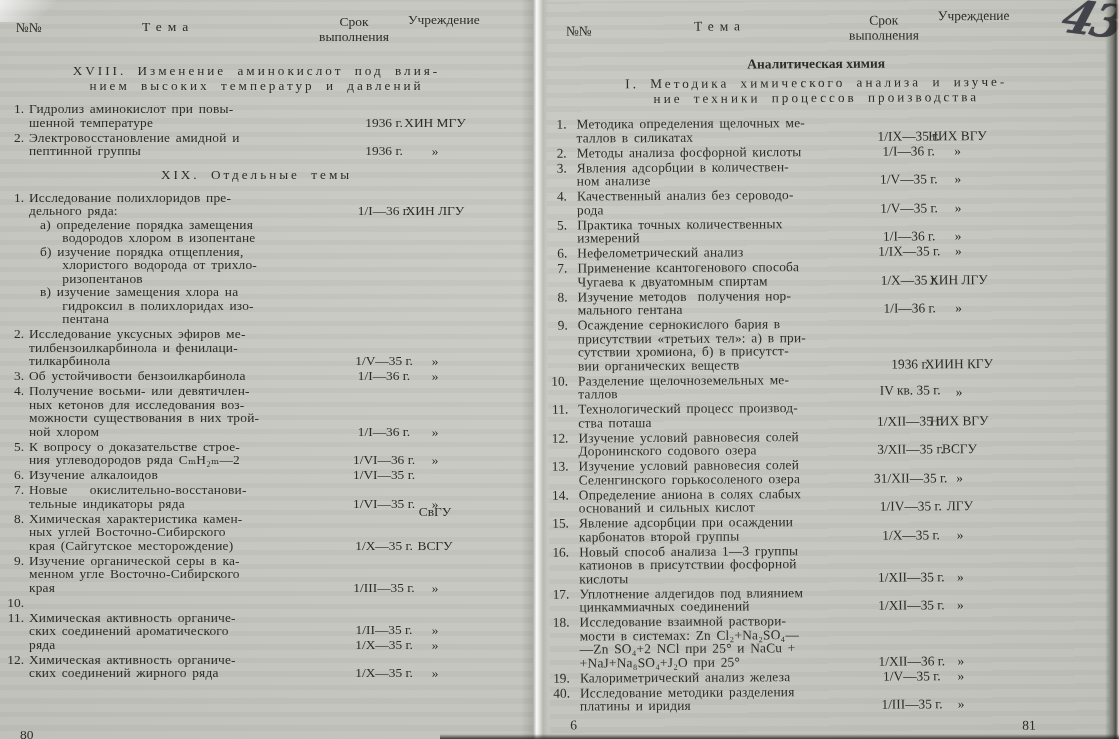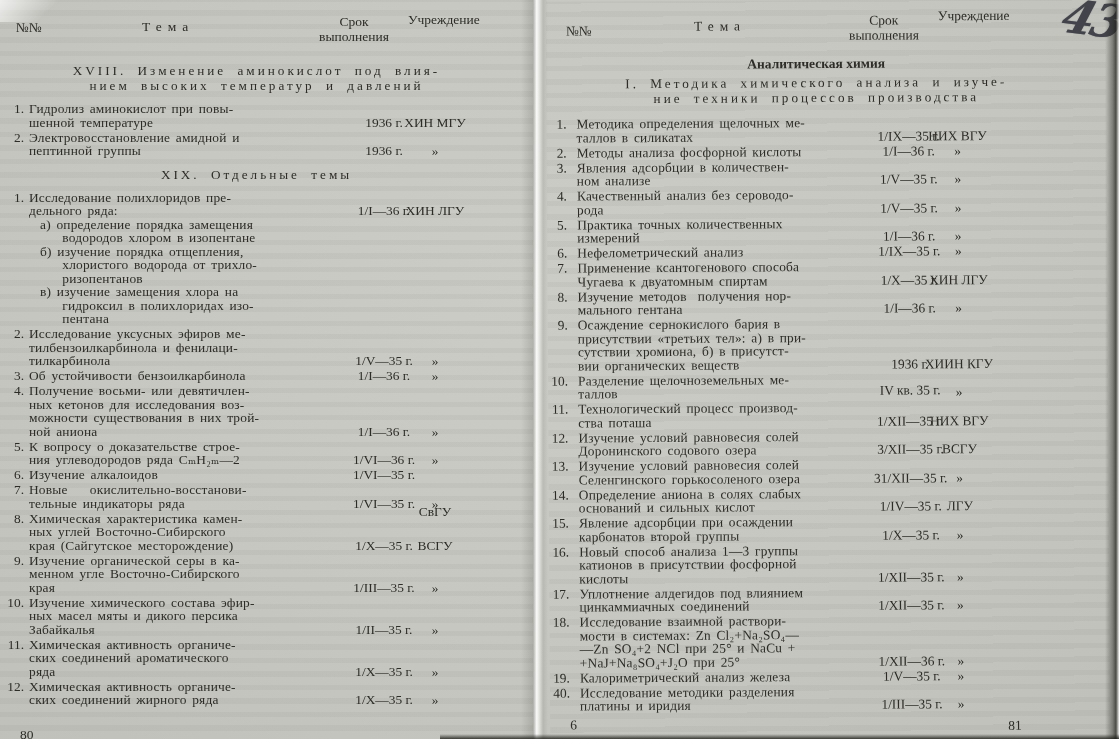--- a/index.html
+++ b/index.html
@@ -55,21 +55,21 @@
   .org{left:393px;width:84px;}
   .page-right .num{width:20px;}
   .page-right .lines{margin-left:10px;}
   .page-right .dl{left:286px;width:98px;}
   .page-right .org{left:364px;width:94px;}
 
   
   .page-number{position:absolute;font-size:13.5px;}
   .pn-80{left:20px;top:727px;}
   .pn-6{left:20px;top:716px;}
-  .pn-81{left:458px;top:719px;}
+  .pn-81{left:472px;top:719px;}
 
   
   .hand-mark{
     position:absolute;left:1062px;top:-8px;width:56px;height:62px;
     font-family:"DejaVu Serif",serif;font-style:italic;font-size:46px;font-weight:bold;
     color:#43444b;transform:rotate(7deg) skewX(-10deg);letter-spacing:-3px;
     text-shadow:0 0 1px rgba(67,68,75,0.6);
   }
 </style>
 </head>
@@ -150,21 +150,21 @@
               </div>
               <div class="dl" style="top: 0px;">1/I—36 г.</div>
               <div class="org" style="top: 0px;">»</div>
             </div>
             <div class="item">
               <div class="num">4.</div>
               <div class="lines">
                 <div class="tl">Получение восьми- или девятичлен-</div>
                 <div class="tl">ных кетонов для исследования воз-</div>
                 <div class="tl">можности существования в них трой-</div>
-                <div class="tl">ной аниона</div>
+                <div class="tl">ной хлором</div>
               </div>
               <div class="dl" style="top: 40.5px;">1/I—36 г.</div>
               <div class="org" style="top: 40.5px;">»</div>
             </div>
             <div class="item">
               <div class="num">5.</div>
               <div class="lines">
                 <div class="tl">К вопросу о доказательстве строе-</div>
                 <div class="tl">ния углеводородов ряда CₘH₂ₘ—2</div>
               </div>
@@ -203,25 +203,20 @@
               <div class="lines">
                 <div class="tl">Изучение органической серы в ка-</div>
                 <div class="tl">менном угле Восточно-Сибирского</div>
                 <div class="tl">края</div>
               </div>
               <div class="dl" style="top: 27px;">1/III—35 г.</div>
               <div class="org" style="top: 27px;">»</div>
             </div>
             <div class="item">
               <div class="num">10.</div>
-              <div class="lines">
-                <div class="tl">Изучение химического состава эфир-</div>
-                <div class="tl">ных масел мяты и дикого персика</div>
-                <div class="tl">Забайкалья</div>
-              </div>
               <div class="dl" style="top: 27px;">1/II—35 г.</div>
               <div class="org" style="top: 27px;">»</div>
             </div>
             <div class="item">
               <div class="num">11.</div>
               <div class="lines">
                 <div class="tl">Химическая активность органиче-</div>
                 <div class="tl">ских соединений ароматического</div>
                 <div class="tl">ряда</div>
               </div>

